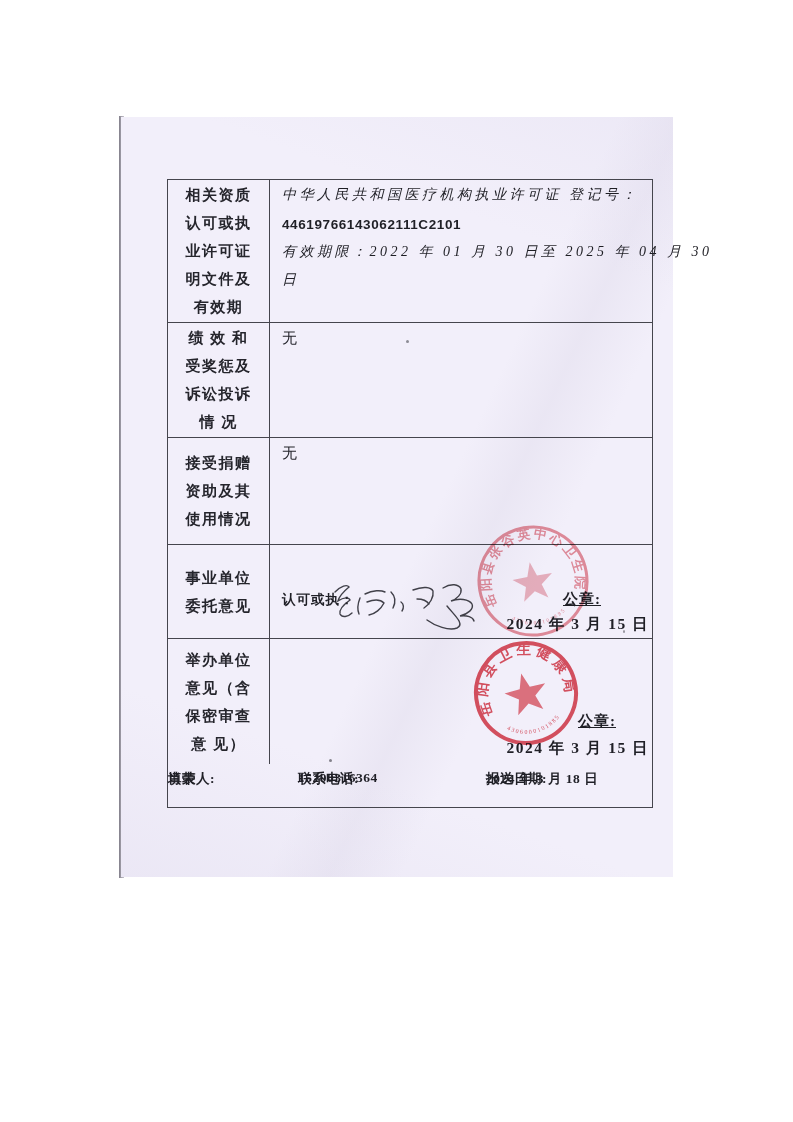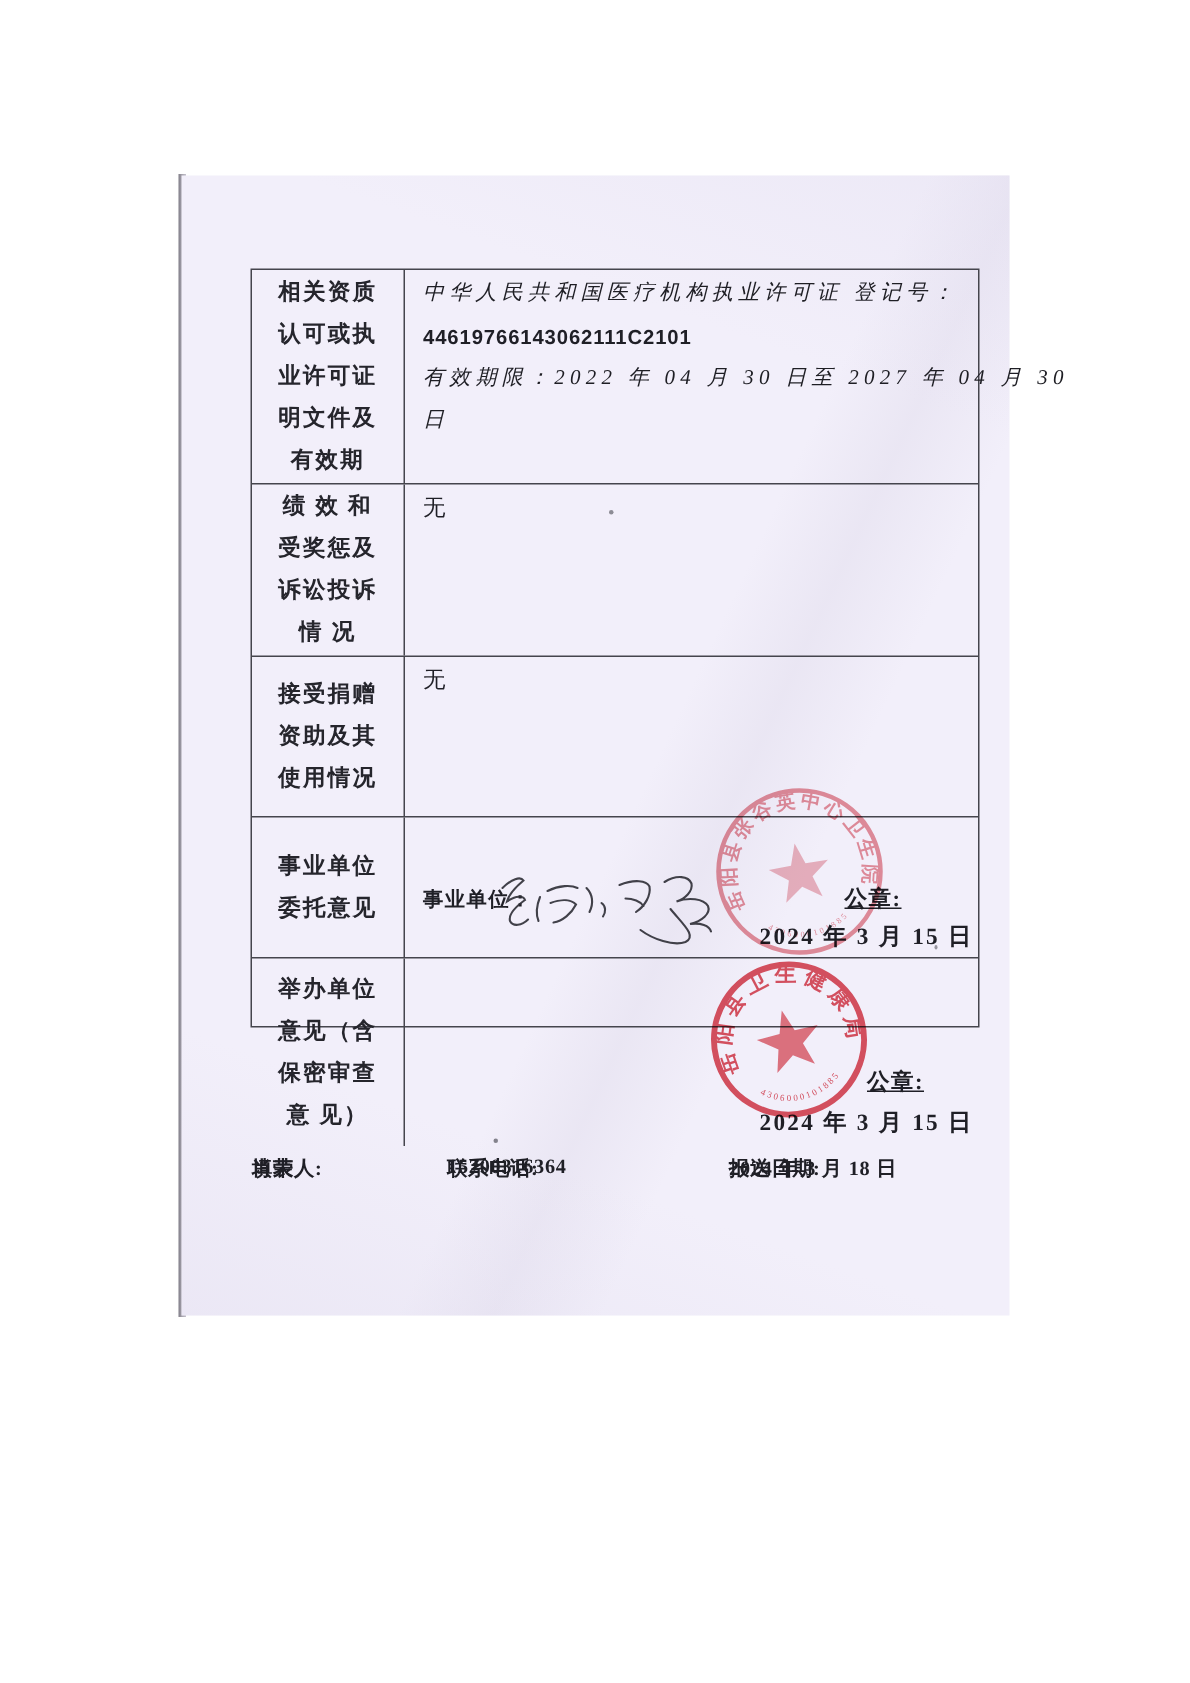--- a/index.html
+++ b/index.html
@@ -15,21 +15,21 @@
   #paper .wrinkle1{position:absolute;left:0;top:0;width:100%;height:100%;
     background:linear-gradient(115deg,transparent 55%,rgba(210,204,224,.25) 62%,transparent 70%);}
   #paper .wrinkle2{position:absolute;left:0;top:0;width:100%;height:100%;
     background:linear-gradient(200deg,rgba(224,219,238,.3) 0%,transparent 18%,transparent 80%,rgba(222,217,236,.35) 100%);}
   #edge-strip{
     position:absolute;left:119px;top:116px;width:5px;height:762px;
     background:linear-gradient(90deg,#807d88 0%,#a6a3ad 45%,#c4c1cc 100%);
   }
   
   #form-table{
-    position:absolute;left:167px;top:179px;width:486px;height:506px;
+    position:absolute;left:167px;top:179px;width:486px;height:629px;
     border:1px solid #45454d;box-sizing:border-box;
   }
   .row{display:flex;border-bottom:1px solid #45454d;box-sizing:border-box;}
   .row:last-child{border-bottom:none;}
   .r1{height:143px}.r2{height:115px}.r3{height:107px}.r4{height:94px}.r5{height:125px}
   .label-cell{
     width:102px;min-width:102px;border-right:1px solid #45454d;box-sizing:border-box;
     display:flex;flex-direction:column;justify-content:center;align-items:center;
     font-size:15px;font-weight:600;letter-spacing:1.5px;line-height:28px;color:#25252c;
   }
@@ -71,21 +71,21 @@
     <div class="label-cell">
       <span>相关资质</span>
       <span>认可或执</span>
       <span>业许可证</span>
       <span>明文件及</span>
       <span>有效期</span>
     </div>
     <div class="content-cell">
       <span class="cline licence-line" style="top:6px">中华人民共和国医疗机构执业许可证  登记号：</span>
       <span class="cline reg-number" style="top:37px">44619766143062111C2101</span>
-      <span class="cline licence-line" style="top:63px">有效期限：2022 年 04 月 30 日至 2027 年 04 月 30</span>
+      <span class="cline licence-line" style="top:63px">有效期限：2022 年 01 月 30 日至 2025 年 04 月 30</span>
       <span class="cline licence-line" style="top:91px">日</span>
     </div>
   </div>
 
   <div class="row r2">
     <div class="label-cell">
       <span>绩 效 和</span>
       <span>受奖惩及</span>
       <span>诉讼投诉</span>
       <span>情 况</span>
@@ -105,21 +105,21 @@
       <span class="cline none-text" style="top:6px">无</span>
     </div>
   </div>
 
   <div class="row r4">
     <div class="label-cell">
       <span>事业单位</span>
       <span>委托意见</span>
     </div>
     <div class="content-cell">
-      <span class="cline legal" style="top:46px">事业单位：</span>
+      <span class="cline legal" style="top:46px">认可或执：</span>
       <span class="seal-label" style="left:293px;top:45px">公章:</span>
       <span class="seal-date" style="top:69px">2024 年 3 月 15 日</span>
     </div>
   </div>
 
   <div class="row r5">
     <div class="label-cell">
       <span>举办单位</span>
       <span>意见（含</span>
       <span>保密审查</span>

